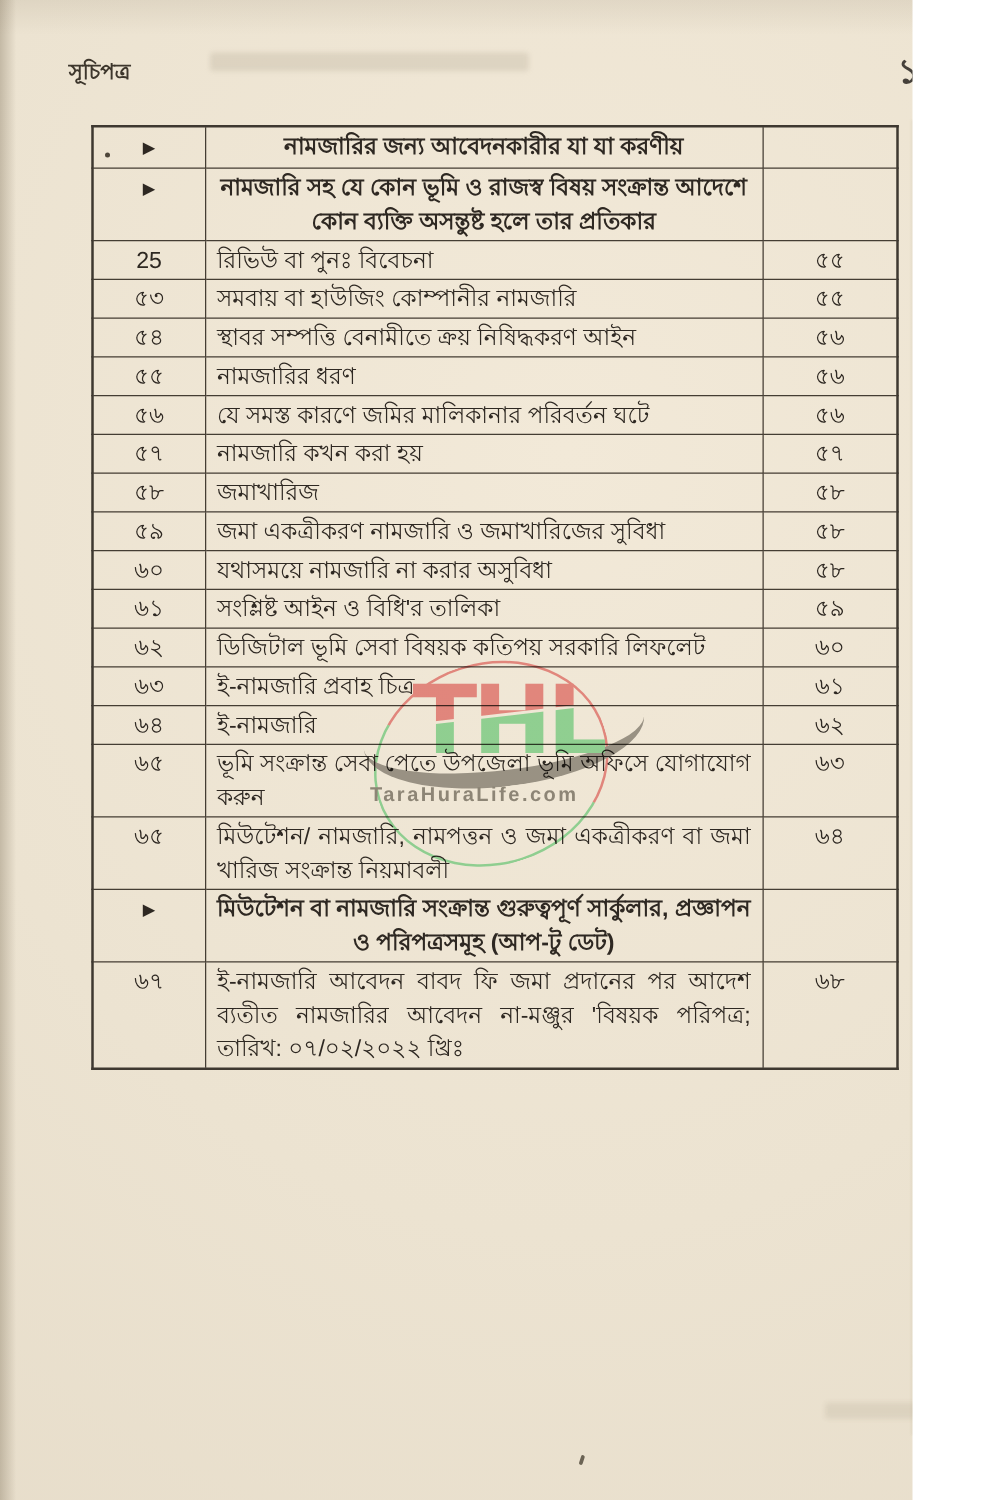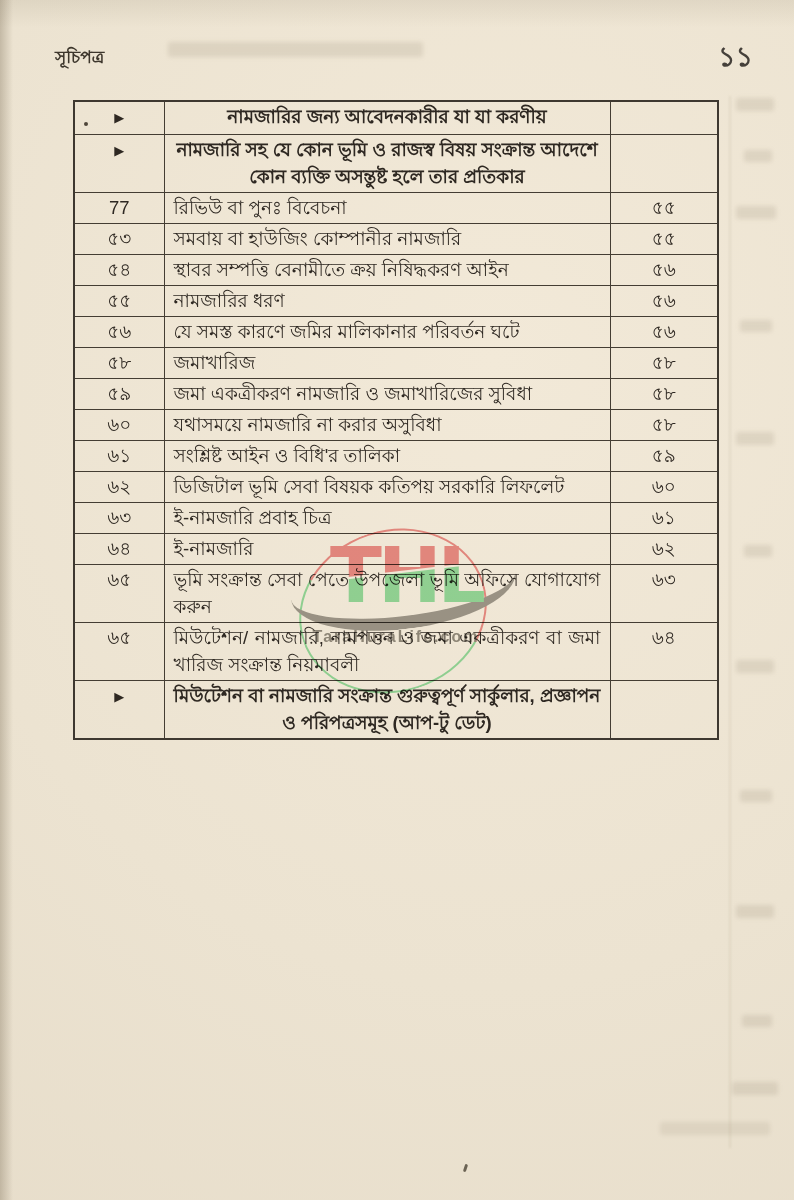--- a/index.html
+++ b/index.html
@@ -1,17 +1,17 @@
 <!DOCTYPE html>
 <html style="--wm-red: #ee8b8b; --wm-green: #90e3a6; --wm-gray: #9b9995;"><head>
 <meta charset="utf-8">
 <style>
   html,body{margin:0;padding:0;}
   .page{
-    position:relative; width:794px; height:1200px; overflow:hidden;
+    position:relative; width:730px; height:1200px; overflow:hidden;
     font-family:"Liberation Sans","DejaVu Sans",sans-serif;
     color:#2e2822;
     background:
       linear-gradient(90deg, rgba(104,90,66,.30) 0px, rgba(104,90,66,0) 13px),
       linear-gradient(180deg, rgba(104,90,66,.10) 0px, rgba(104,90,66,0) 28px),
       radial-gradient(130% 95% at 62% 30%, #f2e9d8 0%, #ece3d1 55%, #e6dcc9 100%);
   }
   
   .heading{position:absolute; left:55px; top:44px; font-size:17px; font-weight:700; color:#3d362c;}
   .pageno{position:absolute; left:718px; top:36px; font-size:27px; font-weight:700; color:#45403a;}
@@ -45,21 +45,21 @@
              border-bottom-color:var(--wm-green,#9ad4a8); border-left-color:var(--wm-green,#9ad4a8);
              transform:rotate(-18deg);}
   .wm-swoosh{position:absolute; left:-6px; top:18px; width:226px; height:74px;
              border-radius:50%; border-bottom:13px solid var(--wm-gray,#9b9995);
              transform:rotate(-7deg);}
   .wm-thl{position:absolute; left:28px; top:14px; width:164px; text-align:center;
           font-family:"DejaVu Sans","Liberation Sans",sans-serif;
           font-size:76px; font-weight:800; letter-spacing:-4px; line-height:1; white-space:nowrap;}
   .wm-thl.red{color:var(--wm-red,#ee8b8b); clip-path:polygon(0 0,100% 0,100% 30%,0 55%);}
   .wm-thl.green{color:var(--wm-green,#90e3a6); clip-path:polygon(0 58%,100% 33%,100% 100%,0 100%);}
-  .wm-site{position:absolute; left:0; top:104px; width:200px; text-align:center;
+  .wm-site{position:absolute; left:0; top:104px; width:200px; 
            font-size:16px; font-weight:700; letter-spacing:2px; color:#8d8a83; white-space:nowrap;}
 </style>
 </head>
 <body>
 
 <div class="page">
 
   <span class="heading">সূচিপত্র</span>
   <span class="pageno">১১</span>
   <span class="speck" style="left:84px;top:122px;width:4px;height:4px;"></span>
@@ -91,21 +91,21 @@
           <td class="c-serial"><span class="marker">▶</span></td>
           <td class="c-title section">নামজারির জন্য আবেদনকারীর যা যা করণীয়</td>
           <td class="c-page"></td>
         </tr>
         <tr>
           <td class="c-serial"><span class="marker">▶</span></td>
           <td class="c-title section">নামজারি সহ যে কোন ভূমি ও রাজস্ব বিষয় সংক্রান্ত আদেশে কোন ব্যক্তি অসন্তুষ্ট হলে তার প্রতিকার</td>
           <td class="c-page"></td>
         </tr>
         <tr>
-          <td class="c-serial">77</td>
+          <td class="c-serial">25</td>
           <td class="c-title">রিভিউ বা পুনঃ বিবেচনা</td>
           <td class="c-page">৫৫</td>
         </tr>
         <tr>
           <td class="c-serial">৫৩</td>
           <td class="c-title">সমবায় বা হাউজিং কোম্পানীর নামজারি</td>
           <td class="c-page">৫৫</td>
         </tr>
         <tr>
           <td class="c-serial">৫৪</td>
@@ -114,20 +114,25 @@
         </tr>
         <tr>
           <td class="c-serial">৫৫</td>
           <td class="c-title">নামজারির ধরণ</td>
           <td class="c-page">৫৬</td>
         </tr>
         <tr>
           <td class="c-serial">৫৬</td>
           <td class="c-title">যে সমস্ত কারণে জমির মালিকানার পরিবর্তন ঘটে</td>
           <td class="c-page">৫৬</td>
+        </tr>
+        <tr>
+          <td class="c-serial">৫৭</td>
+          <td class="c-title">নামজারি কখন করা হয়</td>
+          <td class="c-page">৫৭</td>
         </tr>
         <tr>
           <td class="c-serial">৫৮</td>
           <td class="c-title">জমাখারিজ</td>
           <td class="c-page">৫৮</td>
         </tr>
         <tr>
           <td class="c-serial">৫৯</td>
           <td class="c-title">জমা একত্রীকরণ নামজারি ও জমাখারিজের সুবিধা</td>
           <td class="c-page">৫৮</td>
@@ -165,20 +170,25 @@
         <tr>
           <td class="c-serial">৬৫</td>
           <td class="c-title">মিউটেশন/ নামজারি, নামপত্তন ও জমা একত্রীকরণ বা জমা খারিজ সংক্রান্ত নিয়মাবলী</td>
           <td class="c-page">৬৪</td>
         </tr>
         <tr>
           <td class="c-serial"><span class="marker">▶</span></td>
           <td class="c-title section">মিউটেশন বা নামজারি সংক্রান্ত গুরুত্বপূর্ণ সার্কুলার, প্রজ্ঞাপন ও পরিপত্রসমূহ (আপ-টু ডেট)</td>
           <td class="c-page"></td>
         </tr>
+        <tr>
+          <td class="c-serial">৬৭</td>
+          <td class="c-title">ই-নামজারি আবেদন বাবদ ফি জমা প্রদানের পর আদেশ ব্যতীত নামজারির আবেদন না-মঞ্জুর 'বিষয়ক পরিপত্র; তারিখ: ০৭/০২/২০২২ খ্রিঃ</td>
+          <td class="c-page">৬৮</td>
+        </tr>
       </tbody>
   </table>
 
   <div class="watermark">
     <div class="wm-circle"></div>
     <div class="wm-swoosh"></div>
     <div class="wm-thl red">THL</div>
     <div class="wm-thl green">THL</div>
     <div class="wm-site">TaraHuraLife.com</div>
   </div>

